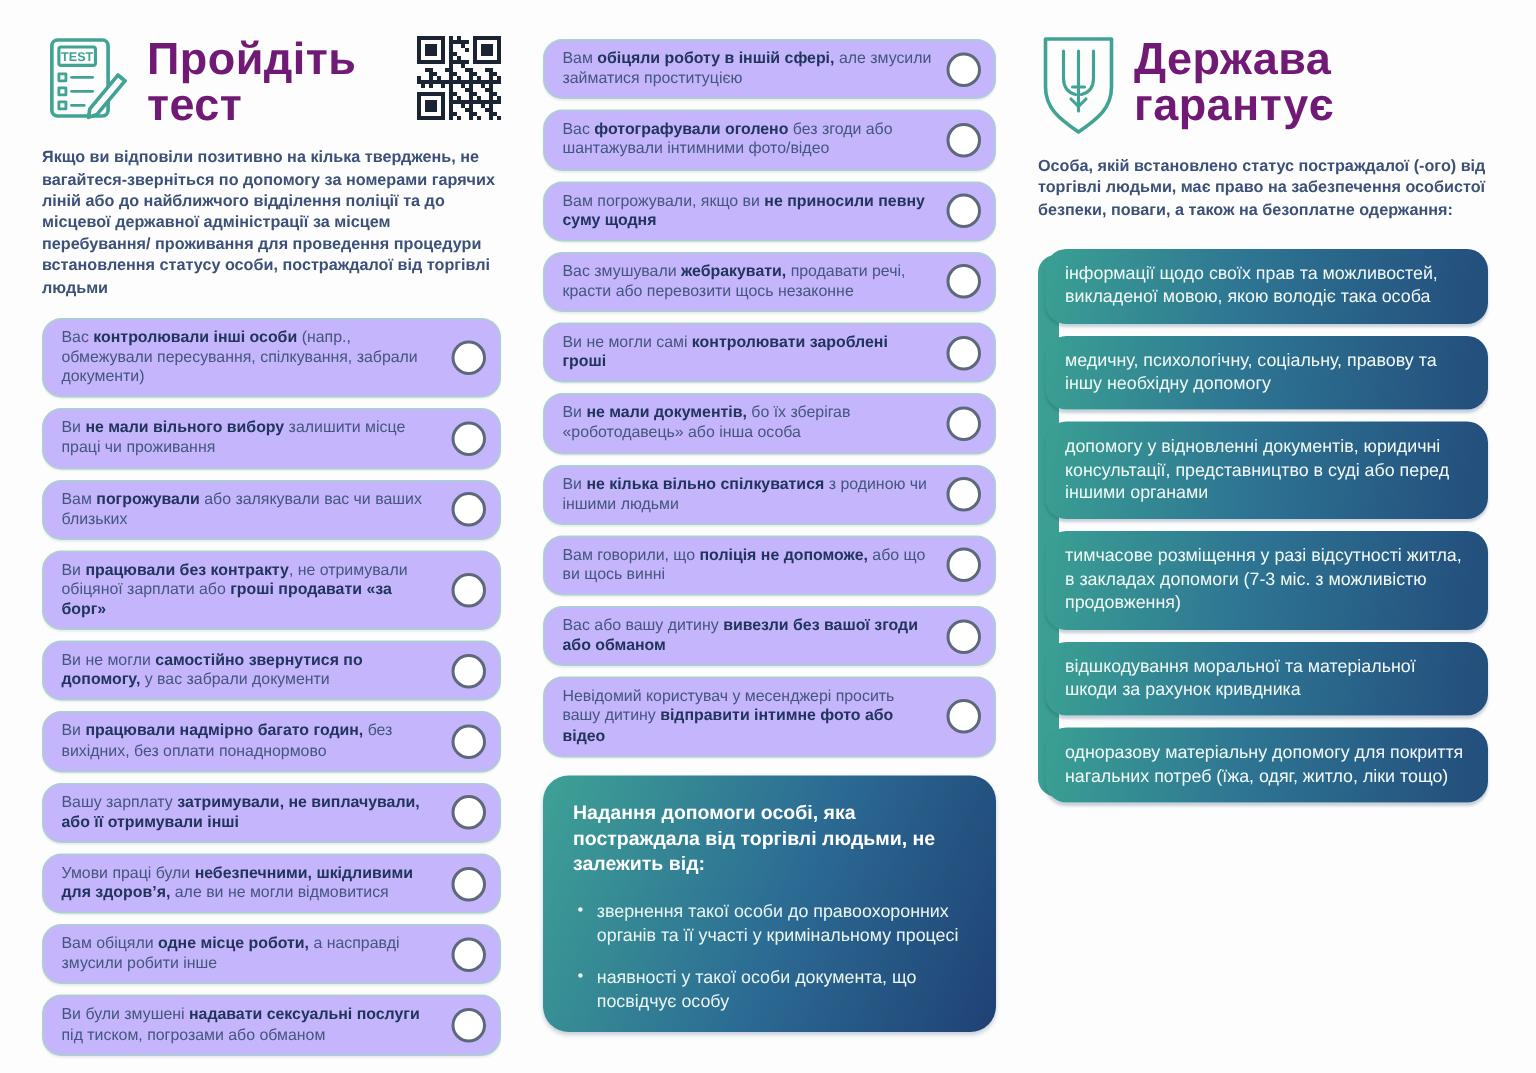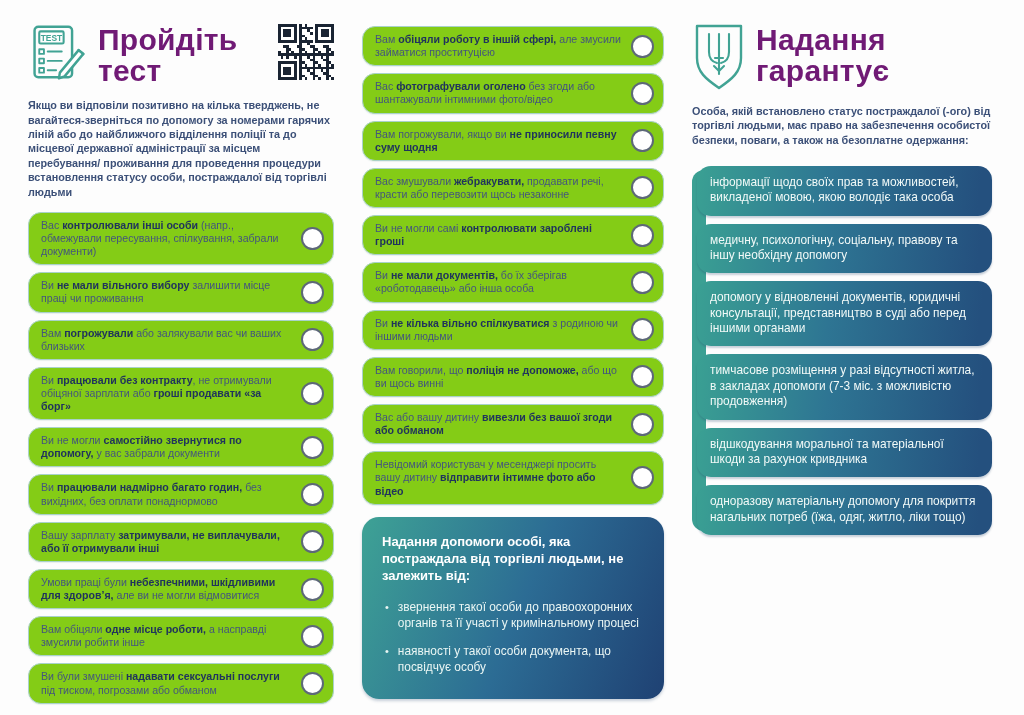--- a/index.html
+++ b/index.html
@@ -24,36 +24,36 @@
   .qr-wrap{flex:none;width:56px;height:56px;margin-top:2px;}
 
   .intro{
     font-size:10.8px;line-height:1.33;color:#3c5078;
     margin-bottom:13px;font-weight:700;
   }
 
   
   .check-list{display:flex;flex-direction:column;gap:7px;}
   .check-item{
-    display:flex;align-items:center;gap:8px;background:#84cc16;
+    display:flex;align-items:center;gap:8px;background:#c4b5fd;
     border:1.5px solid #a9d2ca;border-radius:13px;
     padding:6px 9px 6px 12px;box-shadow:0 1px 1px rgba(120,160,150,.15);
   }
   .check-text{flex:1;font-size:10.6px;line-height:1.24;color:#44567d;}
   .check-text b{color:#20345c;}
   .check-circle{
     flex:none;width:19px;height:19px;border-radius:50%;
     border:2px solid #5d6878;background:#fff;
   }
 
   
   .info-box{
     margin-top:12px;border-radius:17px;color:#fff;
     background:linear-gradient(112deg,#3ea295 0%,#2c6c94 52%,#1f4173 100%);
-    padding:16px 18px 24px 20px;
+    padding:16px 18px 13px 20px;
     box-shadow:0 2px 3px rgba(40,70,110,.25);
   }
   .info-title{font-weight:bold;font-size:13px;line-height:1.32;}
   .info-bullets{display:flex;flex-direction:column;gap:13px;margin-top:16px;}
   .bullet-row{display:flex;gap:9px;font-size:11.9px;line-height:1.3;color:#eaf6f4;padding-left:3px;}
   .bullet-dot{flex:none;font-size:11px;line-height:1.4;}
 
   
   .grant-strip{position:relative;margin-top:6px;}
   .grant-spine{
@@ -350,21 +350,21 @@
           <path d="M27 12 V44"></path>
           <path d="M17 12 V30 C17 37 21 40 25 41"></path>
           <path d="M37 12 V30 C37 37 33 40 29 41"></path>
           <path d="M22 44 L27 49 L32 44"></path>
           <path d="M27 44 V52"></path>
           <path d="M23 36 H31"></path>
         </g>
       </svg>
     </span>
     <div class="brand-title">
-      <div>Надання</div>
+      <div>Держава</div>
       <div>гарантує</div>
     </div>
   </div>
   <div class="intro">Особа, якій встановлено статус постраждалої (-ого) від торгівлі людьми, має право на забезпечення особистої безпеки, поваги, а також на безоплатне одержання:</div>
   <div class="grant-strip">
     <div class="grant-spine"></div>
     <div class="grant-list">
         <div class="grant-item">
     <span class="grant-text"><span>інформації щодо своїх прав та можливостей, викладеної мовою, якою володіє така особа</span></span>
   </div>

